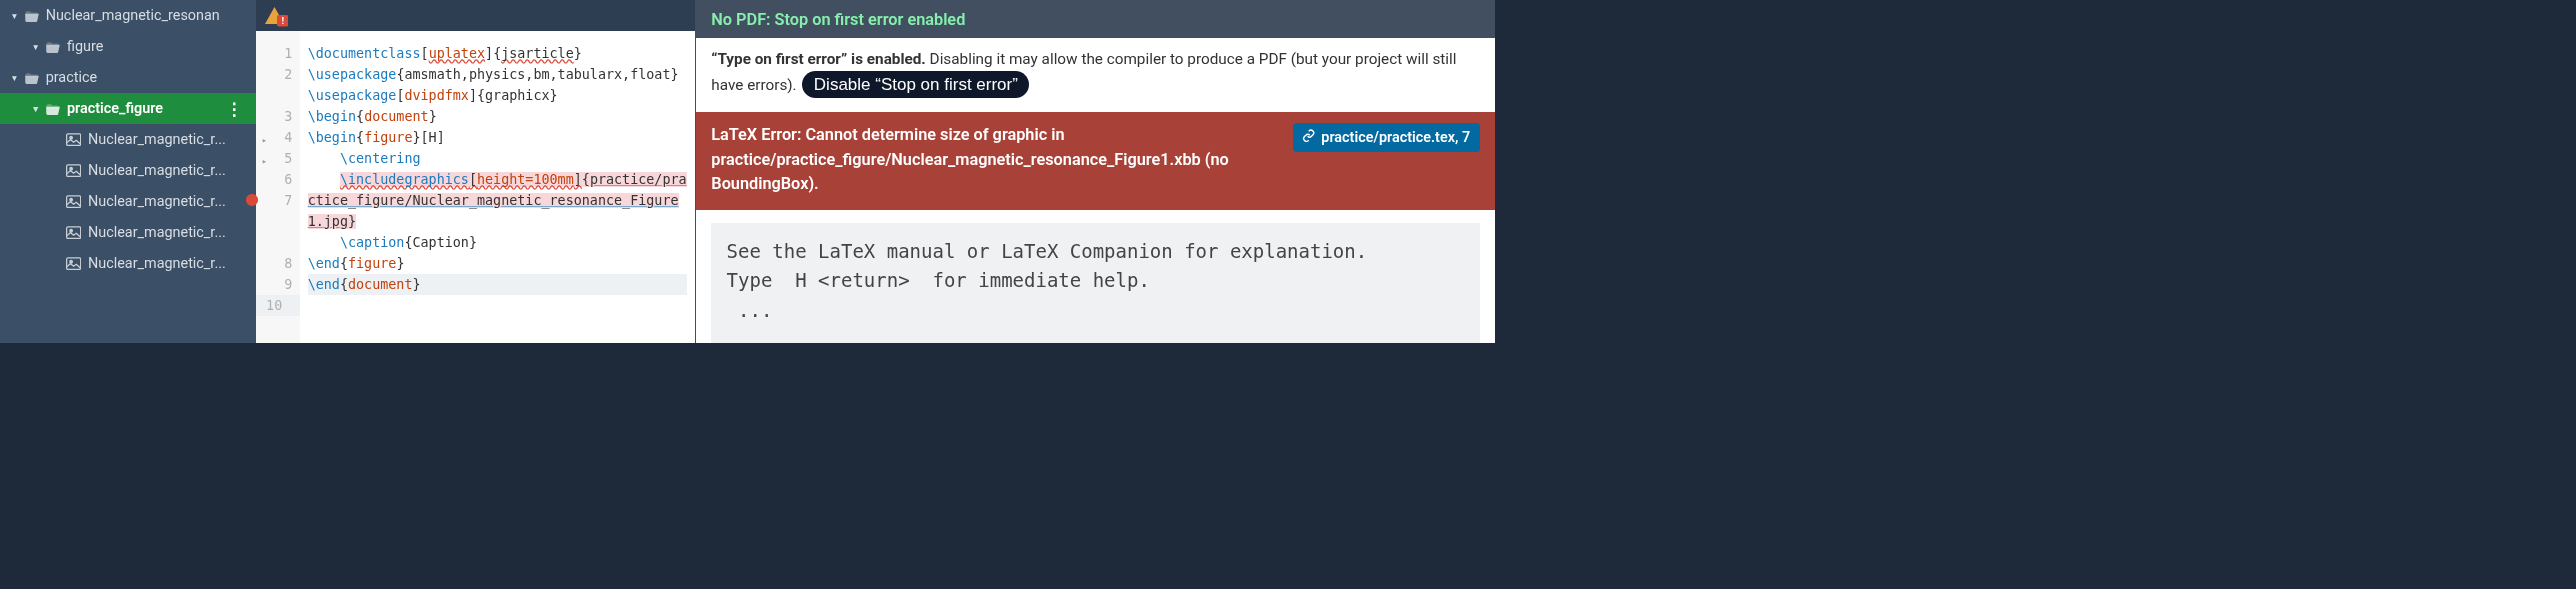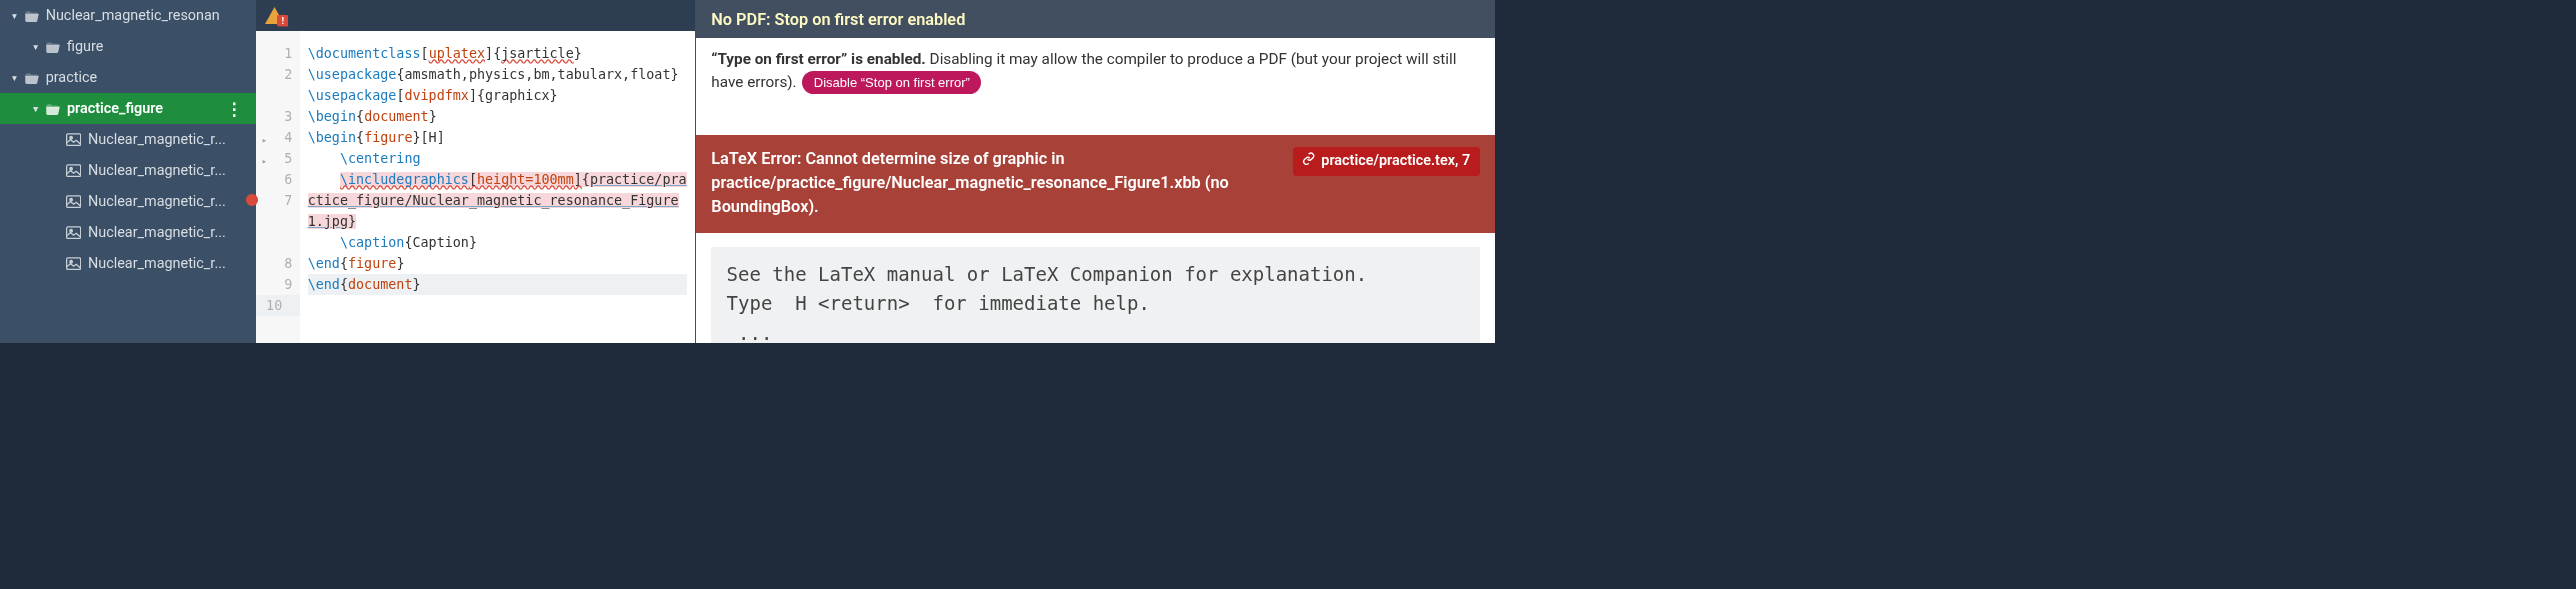--- a/index.html
+++ b/index.html
@@ -135,58 +135,57 @@
 
 .right-panel {
   flex: 1;
   background: #fff;
   display: flex;
   flex-direction: column;
   overflow-y: auto;
 }
 .panel-header {
   background: #414f60;
-  color: #fef9c3;
+  color: #86efac;
   font-weight: 600;
   font-size: 16.3px;
   padding: 9.6px 15.3px;
 }
 .panel-info {
   padding: 9.6px 15.3px 13.4px 15.3px;
   font-size: 15.3px;
   color: #333;
   line-height: 1.5;
 }
 .panel-info b { font-weight: 700; }
 .pill-btn {
   display: inline-block;
-  background: #be185d;
+  background: #0f172a;
   color: #fff;
   border-radius: 13.4px;
   padding: 3.8px 11.5px;
-  font-size: 13px;
+  font-size: 17px;
   border: none;
   cursor: pointer;
   margin-left: 1.9px;
 }
 .error-banner {
   background: #a84238;
   color: #fff;
   padding: 11.5px 15.3px 13.4px 15.3px;
   font-size: 16.3px;
   font-weight: 600;
   line-height: 1.5;
   display: flex;
   gap: 11.5px;
   align-items: flex-start;
-  margin-top: 28px;
 }
 .error-banner .msg { flex: 1; }
 .error-link {
-  background: #b91c1c;
+  background: #0369a1;
   color: #fff;
   padding: 3.8px 9.6px;
   border-radius: 3.8px;
   font-size: 14.4px;
   white-space: nowrap;
   display: inline-flex;
   align-items: center;
   gap: 5.7px;
 }
 .terminal {

